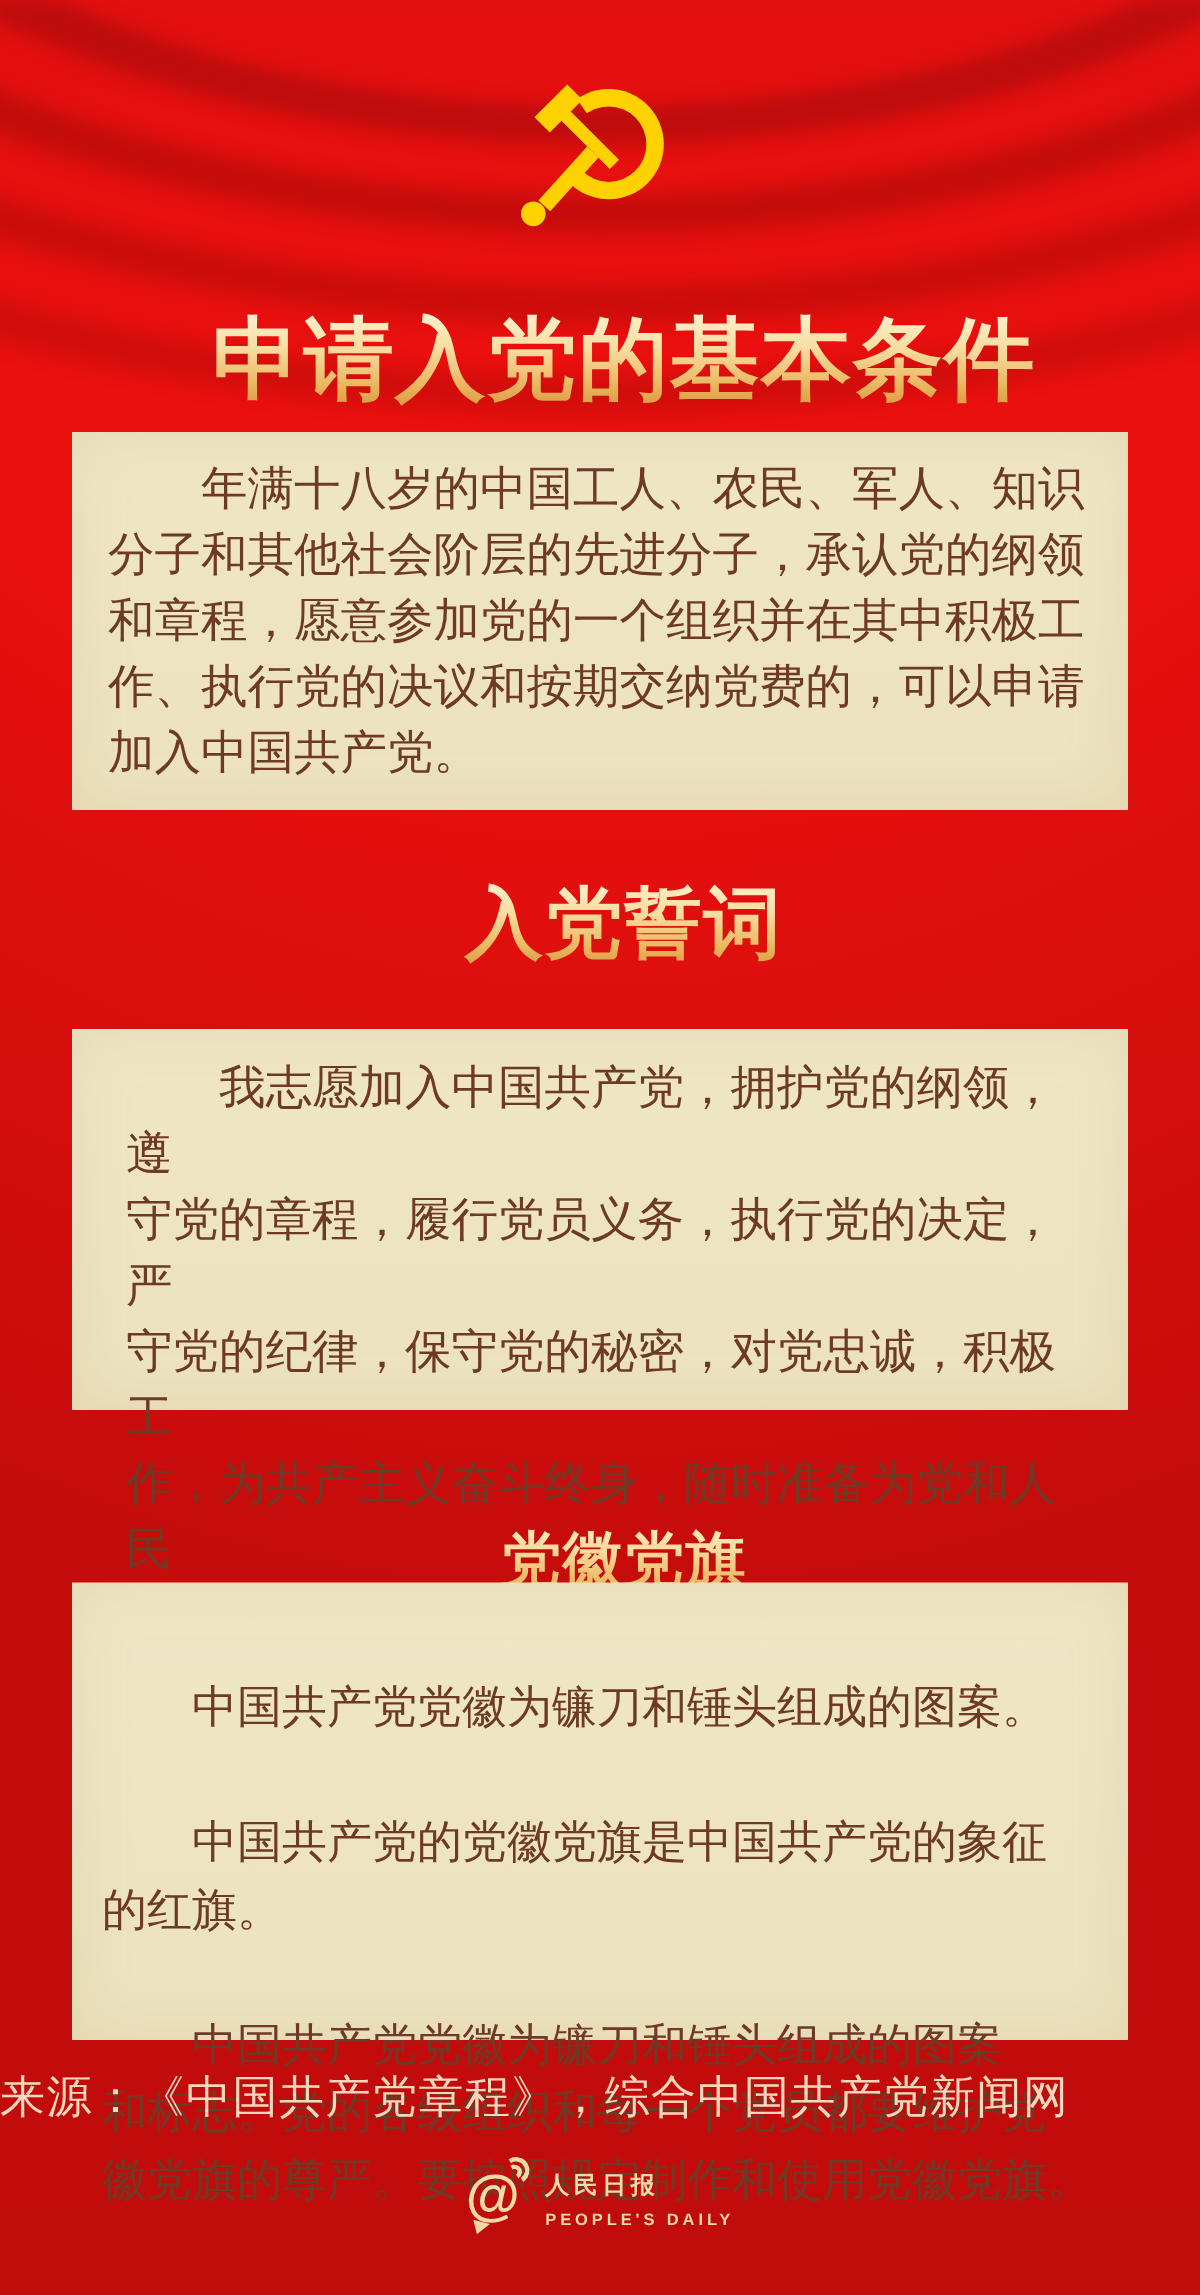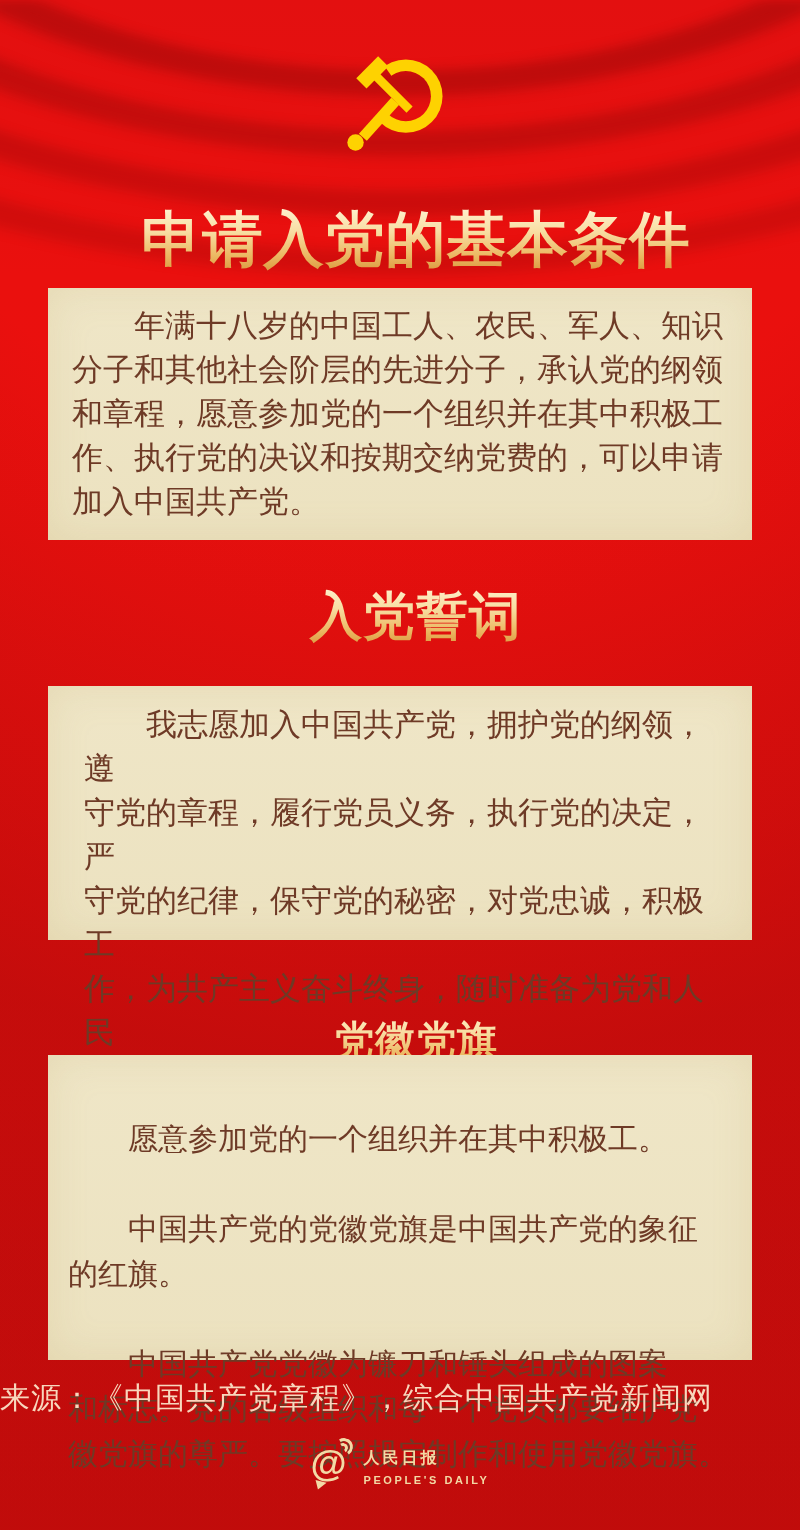--- a/index.html
+++ b/index.html
@@ -147,21 +147,21 @@
 
   <div class="panel panel-2">　　我志愿加入中国共产党，拥护党的纲领，遵
 守党的章程，履行党员义务，执行党的决定，严
 守党的纪律，保守党的秘密，对党忠诚，积极工
 作，为共产主义奋斗终身，随时准备为党和人民
 牺牲一切，永不叛党。</div>
 
   <div class="gold-title title-3">党徽党旗</div>
 
   <div class="panel panel-3">
-    <p>　　愿意参加党的一个组织并在其中积极工。</p>
+    <p>　　中国共产党党徽为镰刀和锤头组成的图案。</p>
     <p>　　中国共产党的党徽党旗是中国共产党的象征
 的红旗。</p>
     <p>　　中国共产党党徽为镰刀和锤头组成的图案
 和标志。党的各级组织和每一个党员都要维护党
 徽党旗的尊严。要按照规定制作和使用党徽党旗。</p>
   </div>
 
   <div class="source-line">来源：《中国共产党章程》，综合中国共产党新闻网</div>
 
   <div class="logo">

